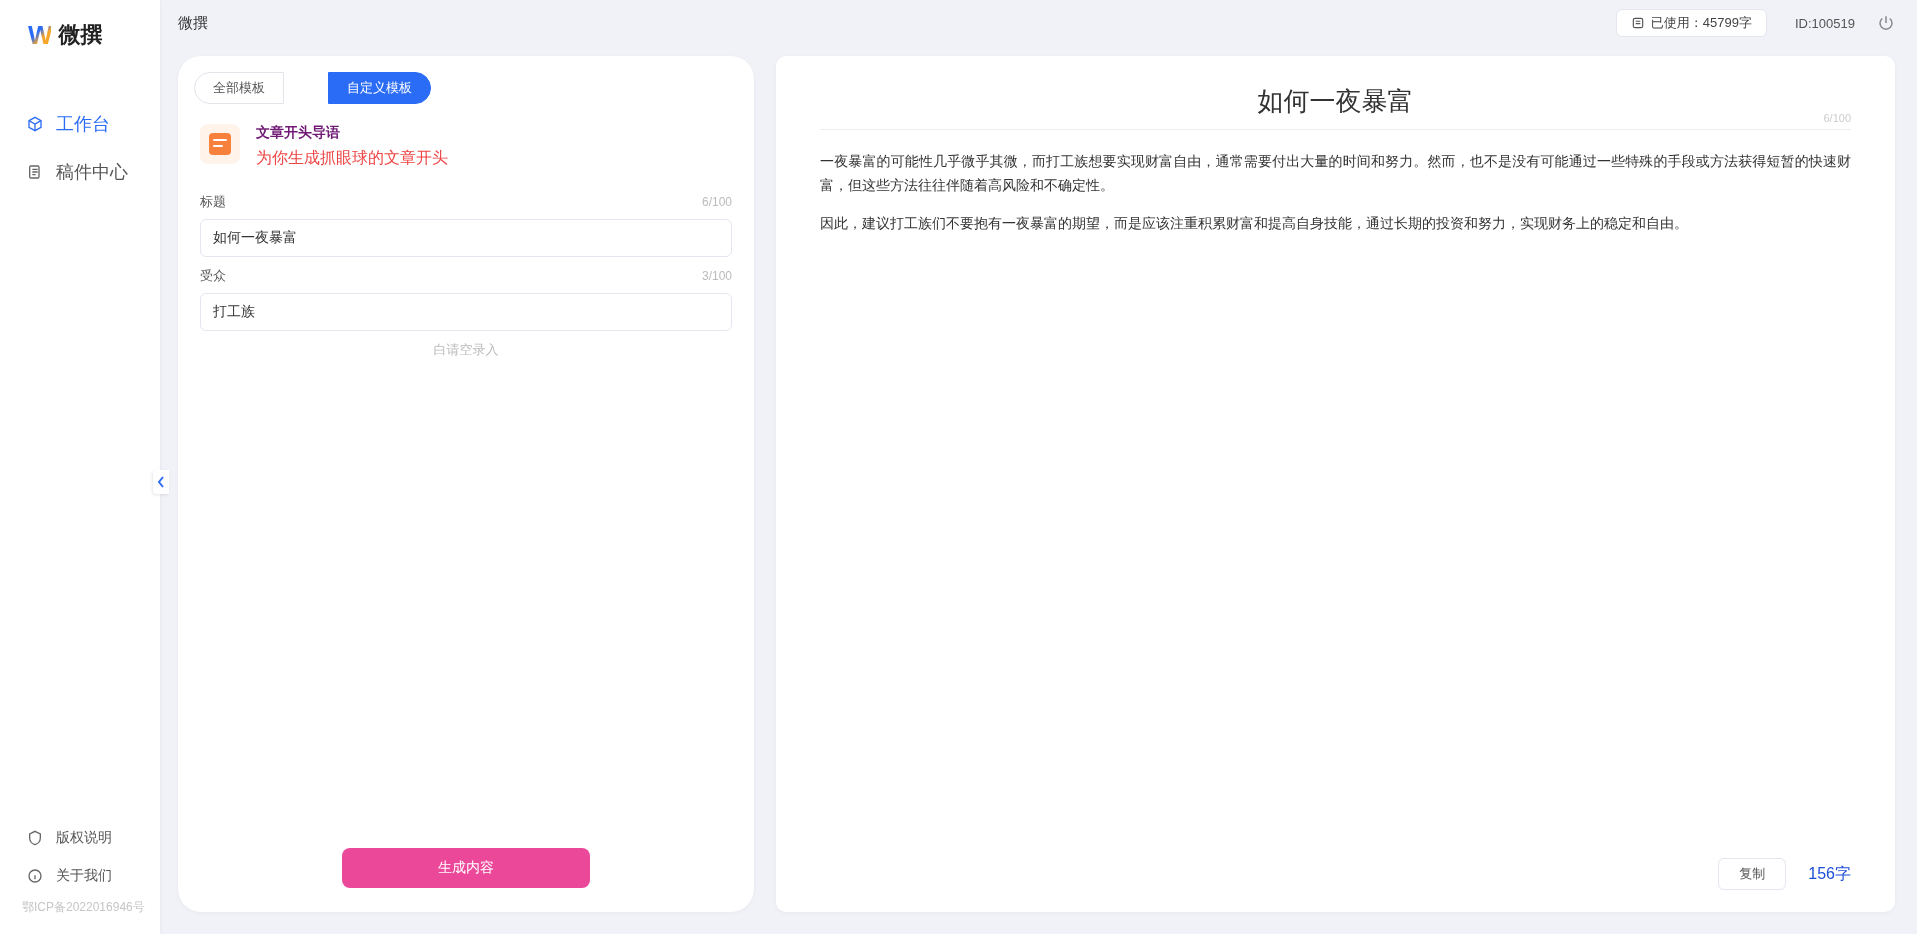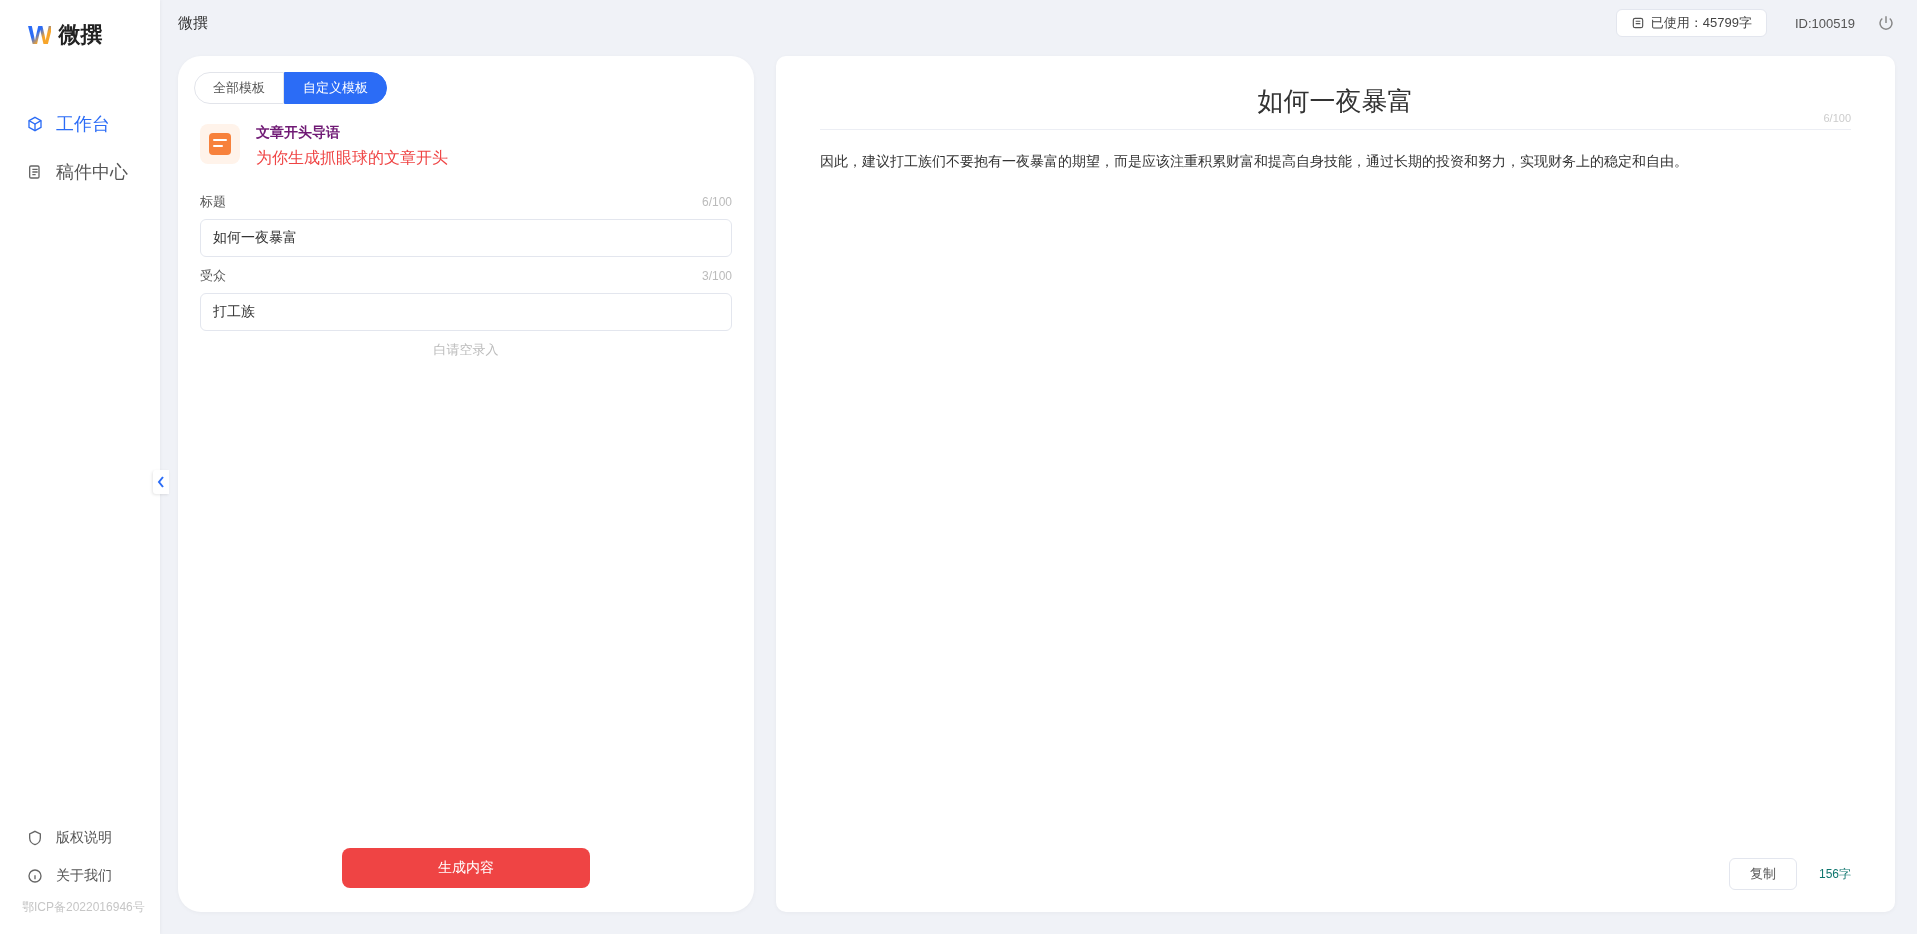--- a/index.html
+++ b/index.html
@@ -85,21 +85,21 @@
 }
 .panel-left { width: 576px; overflow: hidden; border-radius: 23px;}
 .panel-right { flex: 1; }
 .tabs { display: flex; padding: 16px 16px 0 16px; gap: 0; }
 .tab {
   padding: 6px 18px; border-radius: 999px;
   font-size: 13px; cursor: pointer; color: #555;
   border: 1px solid #e2e4ea;
 }
 .tab:first-child { border-radius: 999px 0 0 999px; }
-.tab:last-child { border-radius: 0 999px 999px 0; }
+.tab:last-child { border-radius: 0 999px 999px 0; margin-left: 44px; }
 .tab.active { background: #2b6cf6; color: #fff; border-color:#2b6cf6;}
 .template-info { display: flex; padding: 20px 22px 16px 22px; align-items: flex-start; }
 .template-icon {
   width: 40px; height: 40px; border-radius: 8px;
   background: #fff3ea; display:flex; align-items:center; justify-content:center;
   margin-right: 16px; flex-shrink:0;
 }
 .template-icon-inner {
   width: 22px; height: 22px; background: #f7813c; border-radius: 4px;
   position: relative;
@@ -119,38 +119,38 @@
 .form-count { font-size: 12px; color: #bbb; }
 .form-input {
   width: 100%; border: 1px solid #e3e6ee; border-radius: 6px;
   padding: 10px 12px; font-size: 14px; color: #333; outline:none;
   font-family: inherit;
 }
 .clear-text { text-align: center; color: #bbb; font-size: 13px; margin-top: 4px; cursor:pointer;}
 .panel-left-footer { padding: 20px 22px 24px 22px; }
 .generate-btn {
   width: 248px; margin: 0 auto; display:block;
-  background: #ef4444; color:#fff; border:none;
+  background: #ec4899; color:#fff; border:none;
   border-radius: 8px; padding: 11px 0; font-size: 14px;
   cursor: pointer;
 }
 .output-header { padding: 28px 44px 10px 44px; position: relative; }
 .output-title {
   text-align: center; font-size: 26px; font-family: "Songti SC","SimSun",serif;
   padding-bottom: 10px; border-bottom: 1px solid #eceef4;
 }
 .output-title-count { position:absolute; right:44px; bottom: 16px; font-size: 11px; color:#ccc;}
 .output-body { padding: 10px 44px; flex:1; overflow-y:auto; font-size: 14px; color:#333; line-height: 1.7;}
 .output-body p { margin-bottom: 14px; text-align: justify;}
 .output-footer { padding: 14px 44px 22px 44px; display:flex; justify-content:flex-end; align-items:center; gap: 22px;}
 .copy-btn {
   border: 1px solid #e3e6ee; background:#fff; padding: 6px 20px;
   border-radius: 6px; font-size: 13px; color:#555; cursor:pointer;
 }
-.word-count { font-size: 12px; color:#0f766e;}
+.word-count { font-size: 16px; color:#1d4ed8;}
 svg { display:block; }
 </style>
 </head>
 <body>
 
 <div class="app">
   <div class="sidebar">
     <div class="logo">
       <span class="logo-mark">W</span>
       <span class="logo-text">微撰</span>
@@ -263,20 +263,21 @@
           <button class="generate-btn">生成内容</button>
         </div>
       </div>
 
       <div class="panel panel-right">
         <div class="output-header">
           <div class="output-title">如何一夜暴富</div>
           <div class="output-title-count">6/100</div>
         </div>
         <div class="output-body">
+          <p>一夜暴富的可能性几乎微乎其微，而打工族想要实现财富自由，通常需要付出大量的时间和努力。然而，也不是没有可能通过一些特殊的手段或方法获得短暂的快速财富，但这些方法往往伴随着高风险和不确定性。</p>
           <p>因此，建议打工族们不要抱有一夜暴富的期望，而是应该注重积累财富和提高自身技能，通过长期的投资和努力，实现财务上的稳定和自由。</p>
         </div>
         <div class="output-footer">
           <button class="copy-btn">复制</button>
           <span class="word-count">156字</span>
         </div>
       </div>
     </div>
   </div>
 </div>

